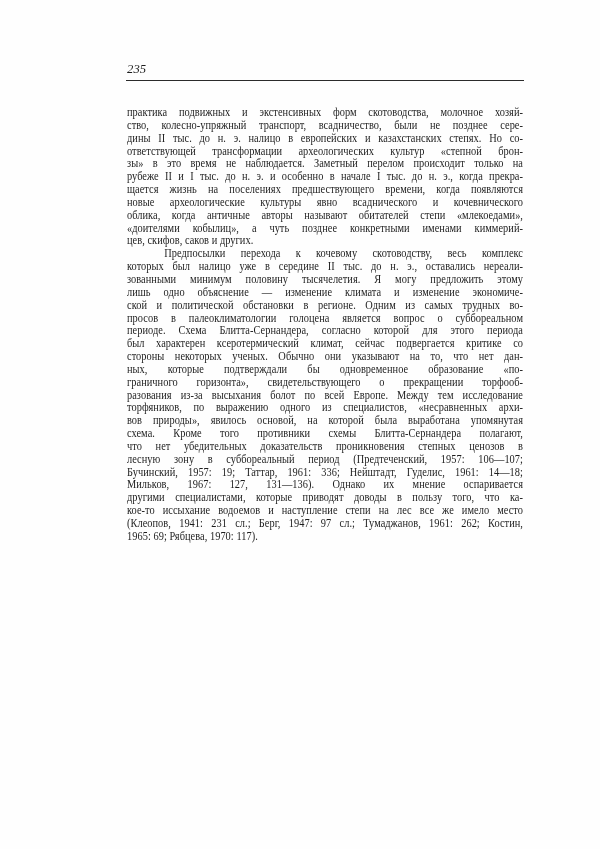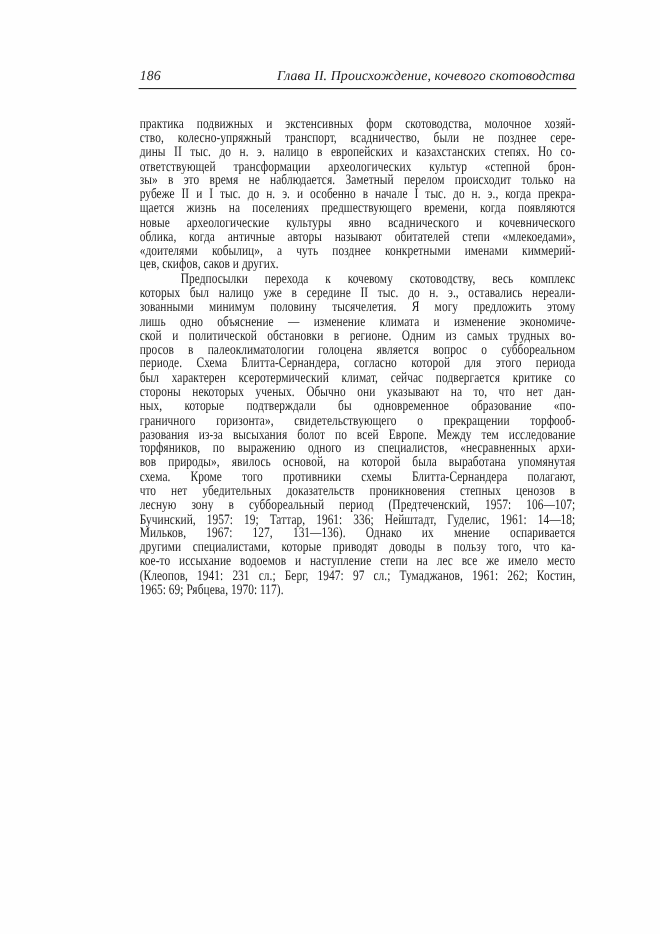--- a/index.html
+++ b/index.html
@@ -65,22 +65,21 @@
   .para.indented .line:first-child {
     text-indent: 47px;
   }
 </style>
 </head>
 <body>
 
 <div class="page" style="background: rgb(254, 254, 254); color: rgb(29, 29, 29);">
 
   <div class="running-head">
-    <span class="page-number">186</span>
-    <span class="chapter-title">Глава II. Происхождение, кочевого скотоводства</span>
+    <span class="page-number">235</span>
   </div>
 
   <div class="header-rule"></div>
 
   <div class="text-block">
       <div class="para">
         <div class="line">практика подвижных и экстенсивных форм скотоводства, молочное хозяй-</div>
         <div class="line">ство, колесно-упряжный транспорт, всадничество, были не позднее сере-</div>
         <div class="line">дины II тыс. до н. э. налицо в европейских и казахстанских степях. Но со-</div>
         <div class="line">ответствующей трансформации археологических культур «степной брон-</div>

